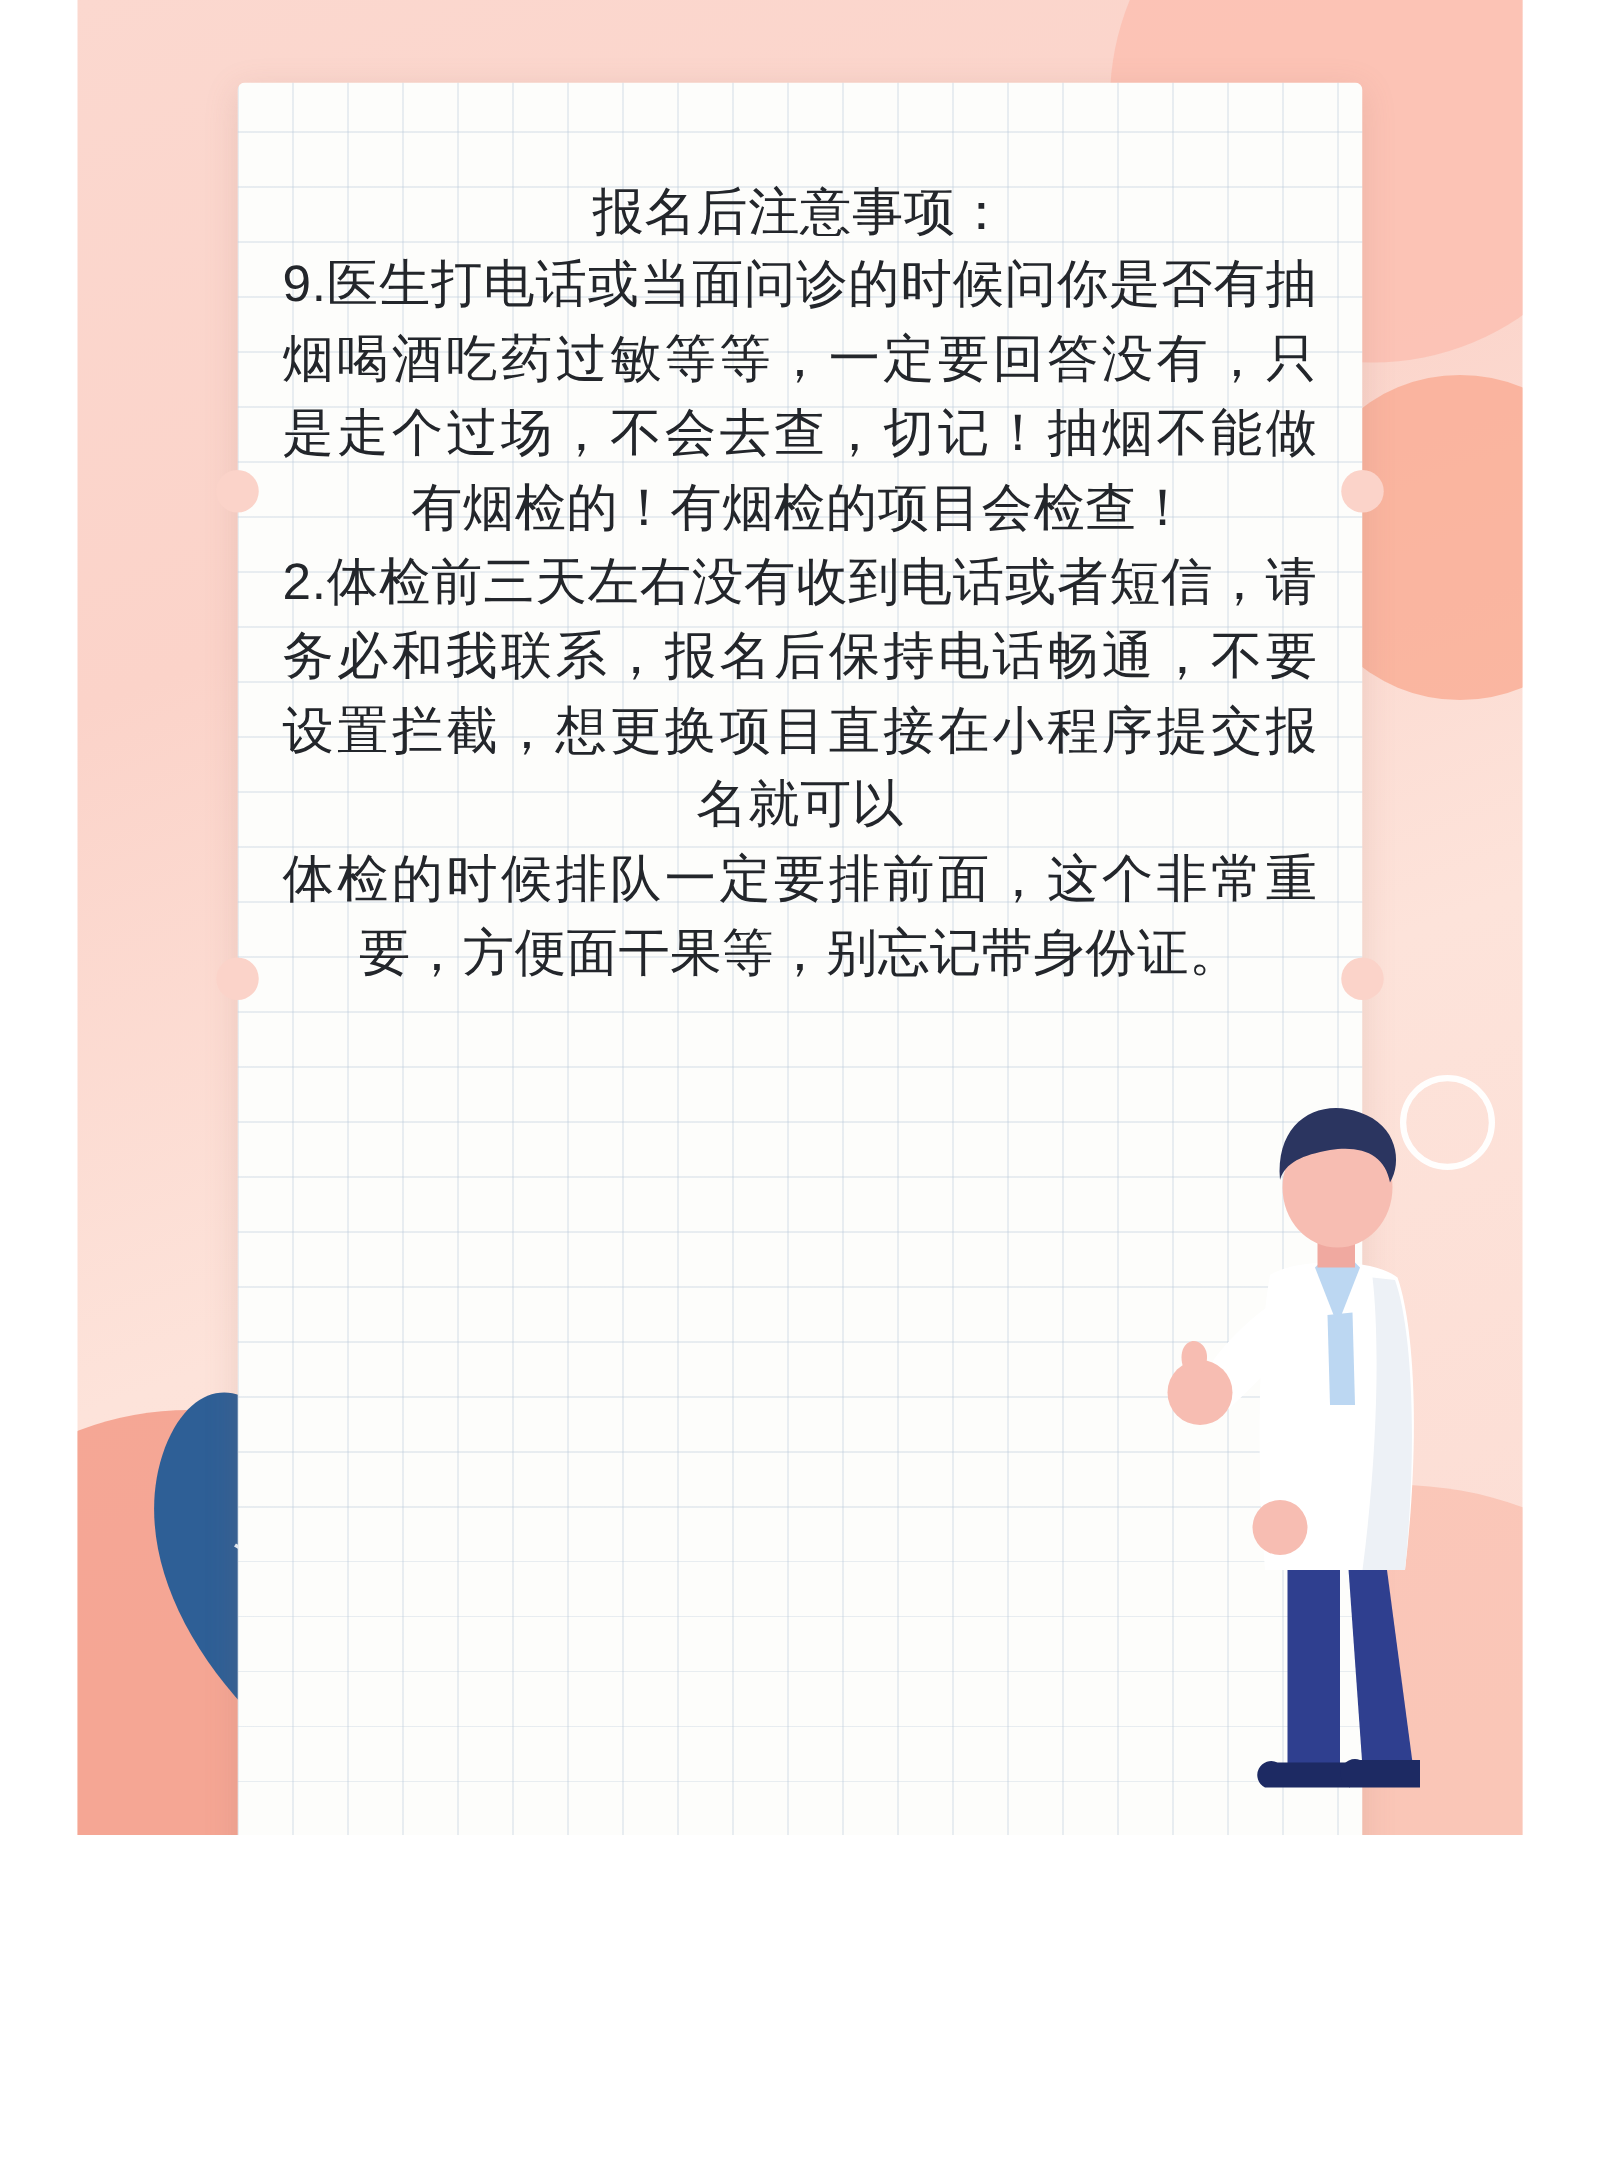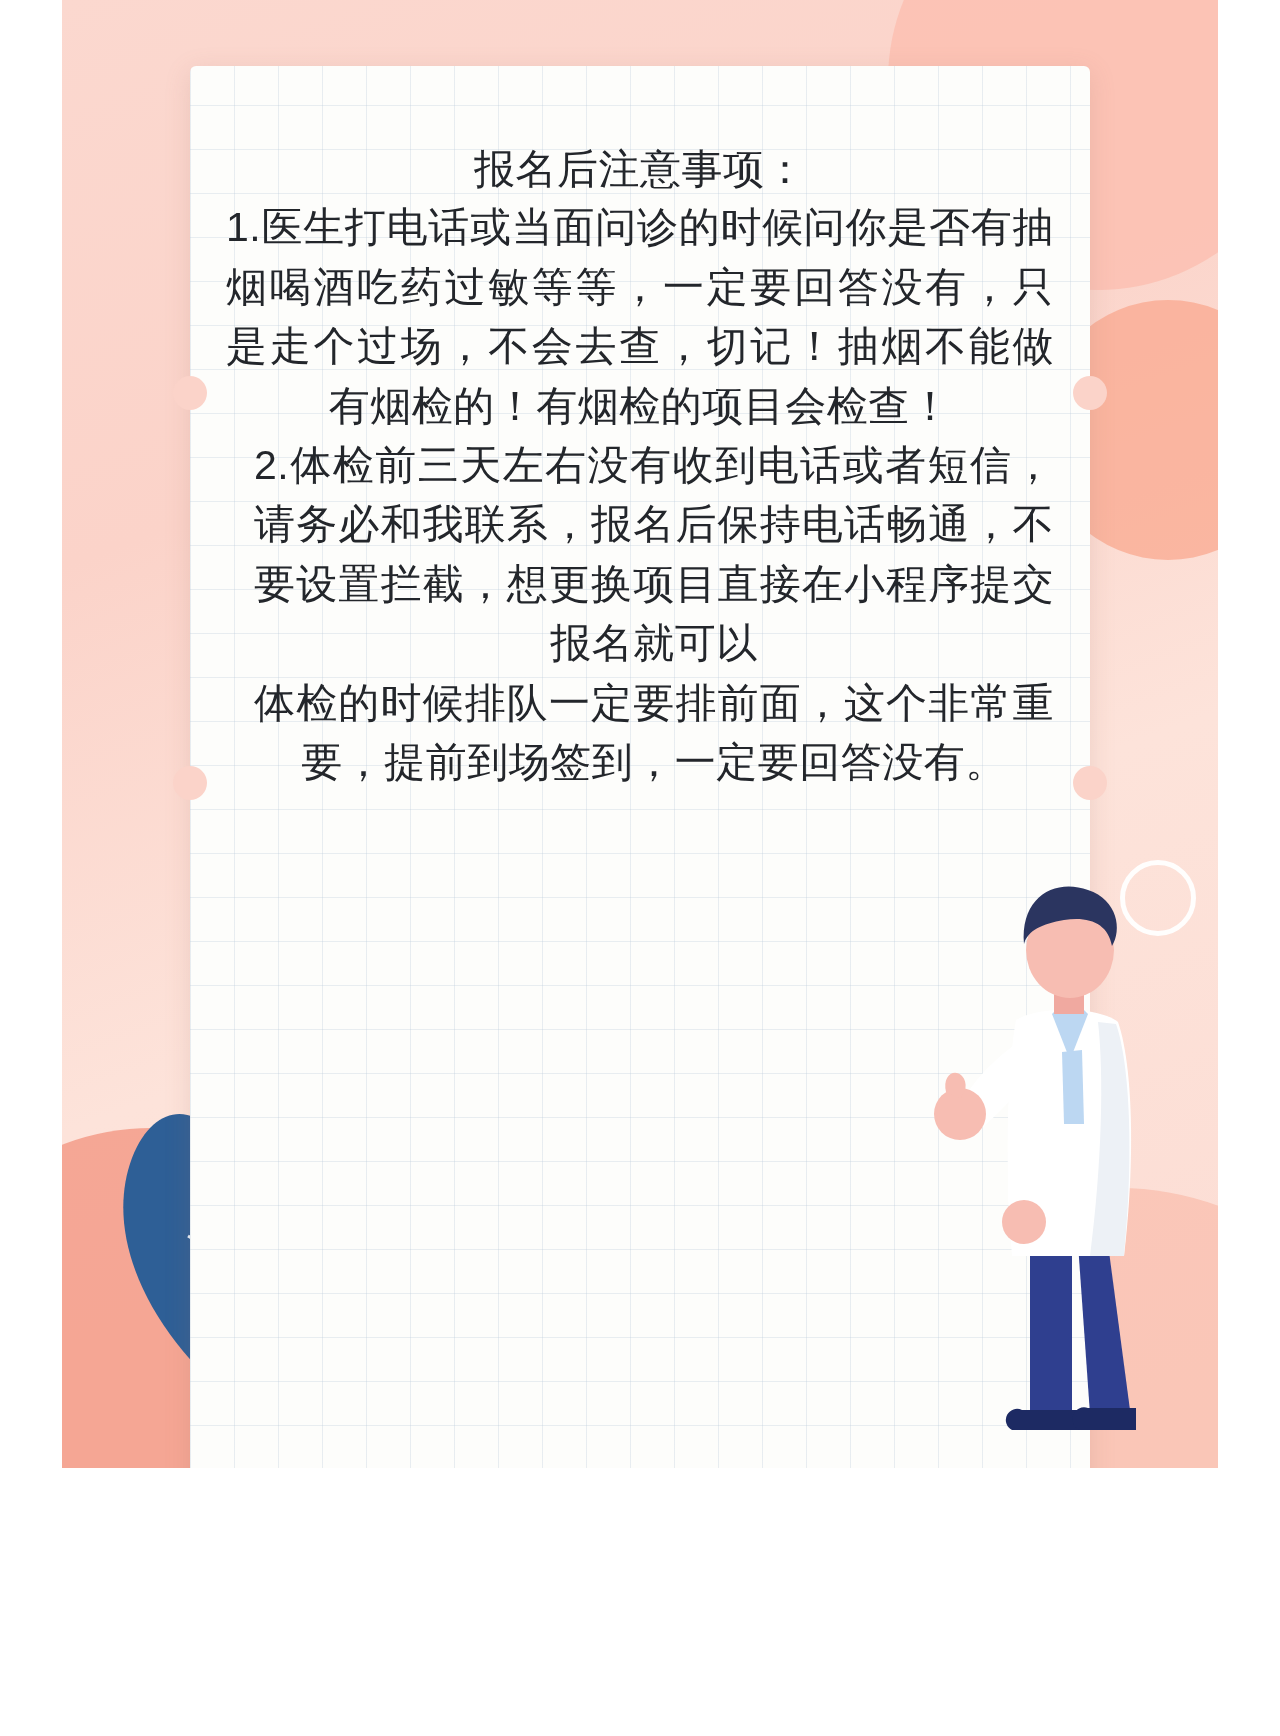--- a/index.html
+++ b/index.html
@@ -134,21 +134,21 @@
   }
   .para {
     font-size: 41px;
     line-height: 1.45;
     color: #23262b;
     text-align: justify;
     text-align-last: center;
     letter-spacing: 0.5px;
     margin: 0;
   }
-  .para + .para { margin-top: 0; margin-left: 28px; }
+  .para + .para { margin-top: 0; }
 
   
   .doctor {
     position: absolute;
     right: 6px;
     bottom: 24px;
     width: 300px;
     height: 620px;
   }
 </style>
@@ -172,23 +172,23 @@
   </svg>
 
   <div class="note">
     <div class="notch left  n1"></div>
     <div class="notch left  n2"></div>
     <div class="notch right n1"></div>
     <div class="notch right n2"></div>
 
     <div class="note-inner">
       <div class="title">报名后注意事项：</div>
-      <p class="para">1.医生打电话或当面问诊的时候问你是否有抽烟喝酒吃药过敏等等，一定要回答没有，只是走个过场，不会去查，切记！抽烟不能做有烟检的！有烟检的项目会检查！</p>
+      <p class="para">9.医生打电话或当面问诊的时候问你是否有抽烟喝酒吃药过敏等等，一定要回答没有，只是走个过场，不会去查，切记！抽烟不能做有烟检的！有烟检的项目会检查！</p>
       <p class="para">2.体检前三天左右没有收到电话或者短信，请务必和我联系，报名后保持电话畅通，不要设置拦截，想更换项目直接在小程序提交报名就可以</p>
-      <p class="para">体检的时候排队一定要排前面，这个非常重要，提前到场签到，一定要回答没有。</p>
+      <p class="para">体检的时候排队一定要排前面，这个非常重要，方便面干果等，别忘记带身份证。</p>
     </div>
   </div>
 
   <svg class="doctor" viewBox="0 0 300 620">
 
     <path d="M118 420 L118 590 L160 590 L160 420 Z" fill="#2f3f8f"></path>
     <path d="M166 420 L178 590 L218 586 L196 420 Z" fill="#2f3f8f"></path>
 
     <path d="M110 586 h58 v20 h-68 a10 10 0 0 1 10 -20 Z" fill="#1d2a63"></path>
     <path d="M176 584 h48 v22 h-56 a10 10 0 0 1 8 -22 Z" fill="#1d2a63"></path>

